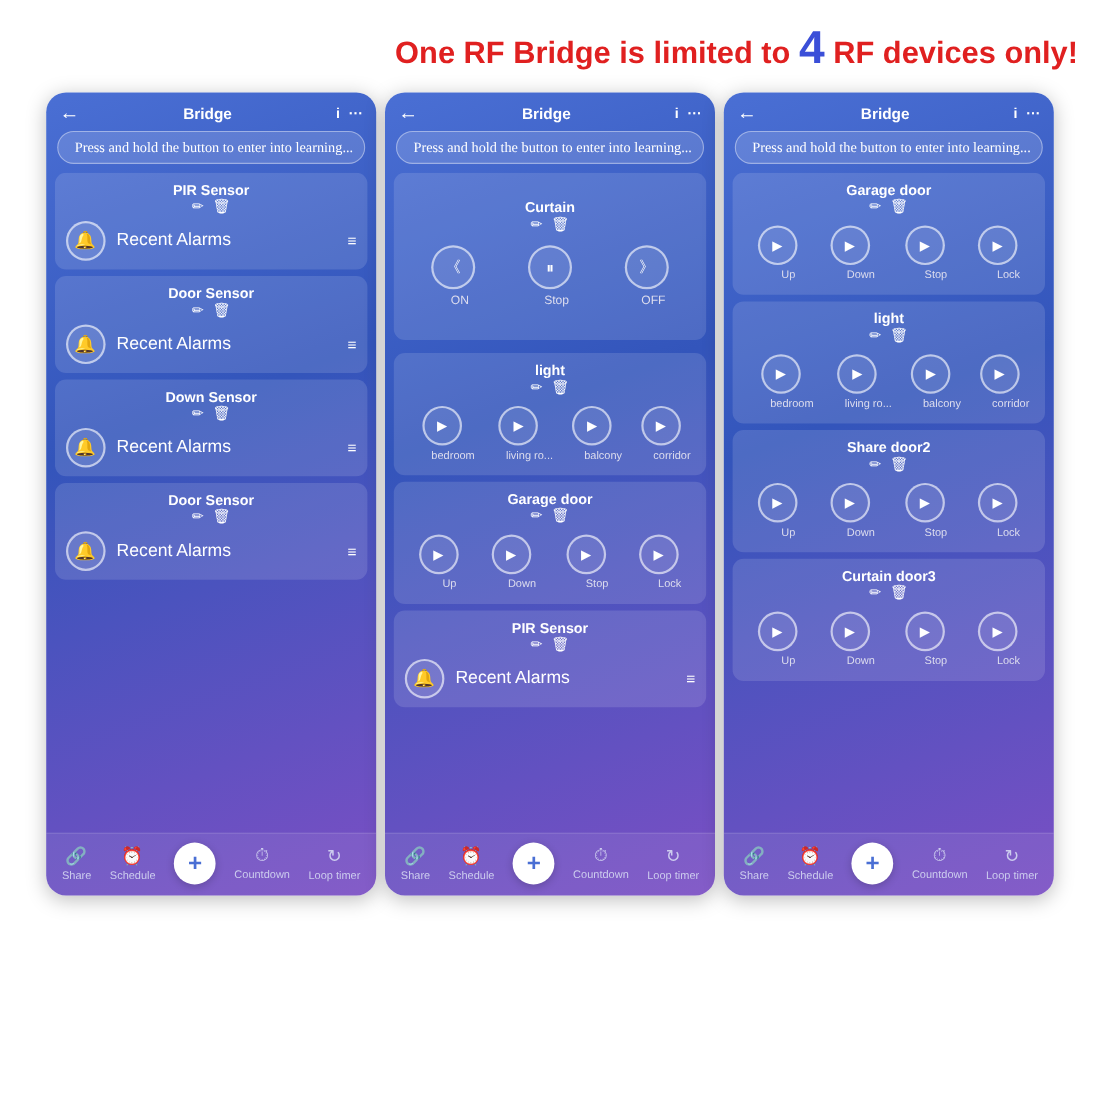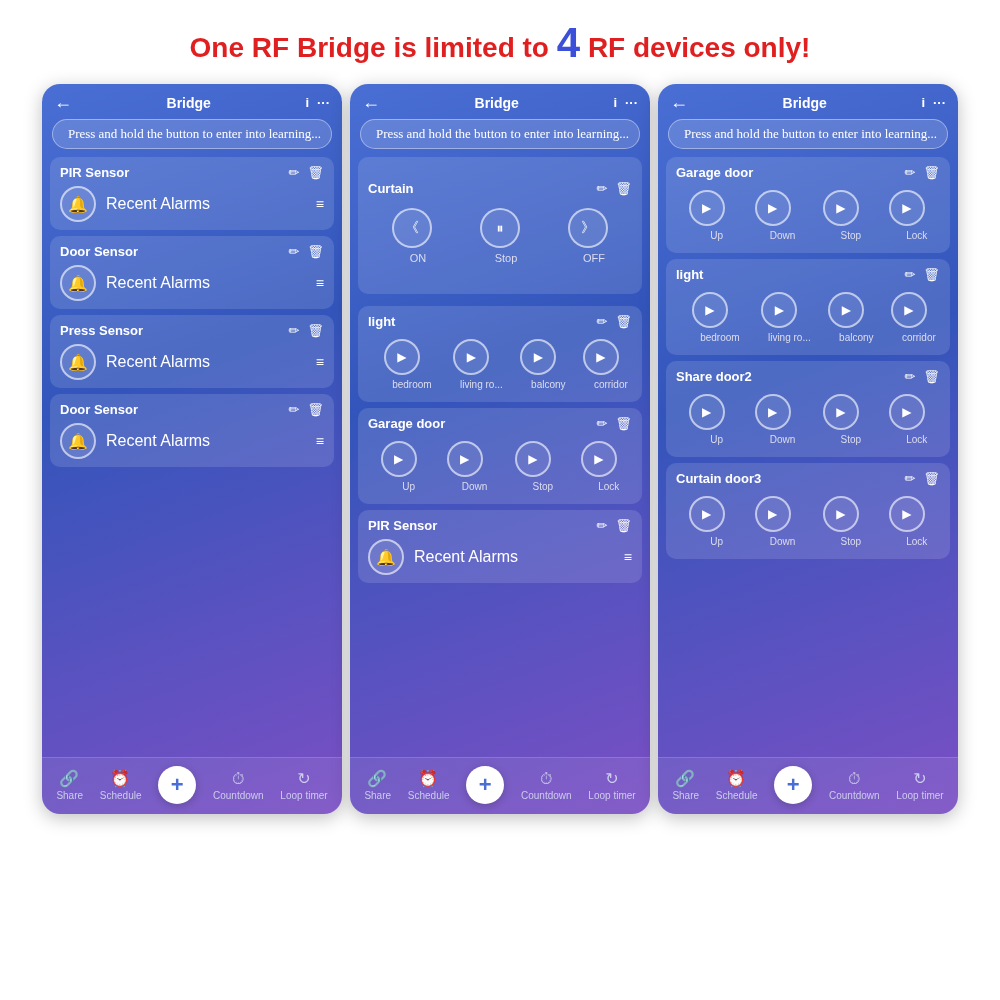--- a/index.html
+++ b/index.html
@@ -13,20 +13,21 @@
 
     .header {
       text-align: center;
       padding: 18px 20px 12px;
     }
     .header-title {
       font-size: 28px;
       font-weight: bold;
       color: #e02020;
       line-height: 1.2;
+      text-align: right;
     }
     .header-title .big-num {
       font-size: 42px;
       color: #3b4fd8;
       font-weight: 900;
     }
     .header-sub {
       font-size: 18px;
       color: #444;
       margin-top: 6px;
@@ -101,20 +102,21 @@
       background: rgba(255,255,255,0.13);
       border-radius: 10px;
       padding: 8px 10px;
       color: #fff;
     }
     .device-card-header {
       display: flex;
       justify-content: space-between;
       align-items: center;
       margin-bottom: 6px;
+      flex-direction: column;
     }
     .device-card-title {
       font-size: 13px;
       font-weight: bold;
     }
     .device-card-icons {
       display: flex;
       gap: 8px;
       font-size: 13px;
     }
@@ -307,21 +309,21 @@
           </div>
           <div class="device-card-body">
             <div class="bell-circle">🔔</div>
             <span class="recent-alarms-label">Recent Alarms</span>
             <span class="list-icon">≡</span>
           </div>
         </div>
 
         <div class="device-card">
           <div class="device-card-header">
-            <span class="device-card-title">Press Sensor</span>
+            <span class="device-card-title">Down Sensor</span>
             <div class="device-card-icons">
               <span>✏</span>
               <span>🗑</span>
             </div>
           </div>
           <div class="device-card-body">
             <div class="bell-circle">🔔</div>
             <span class="recent-alarms-label">Recent Alarms</span>
             <span class="list-icon">≡</span>
           </div>

